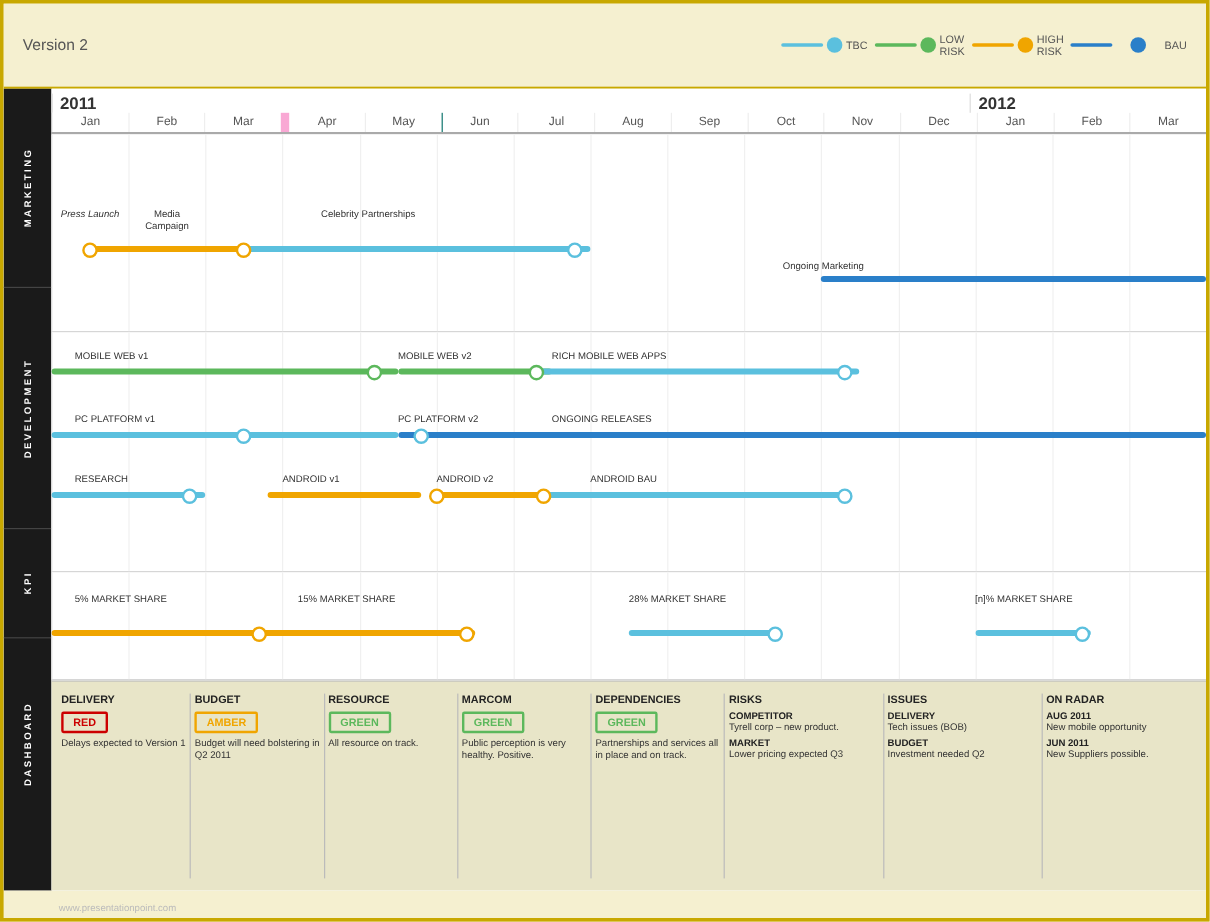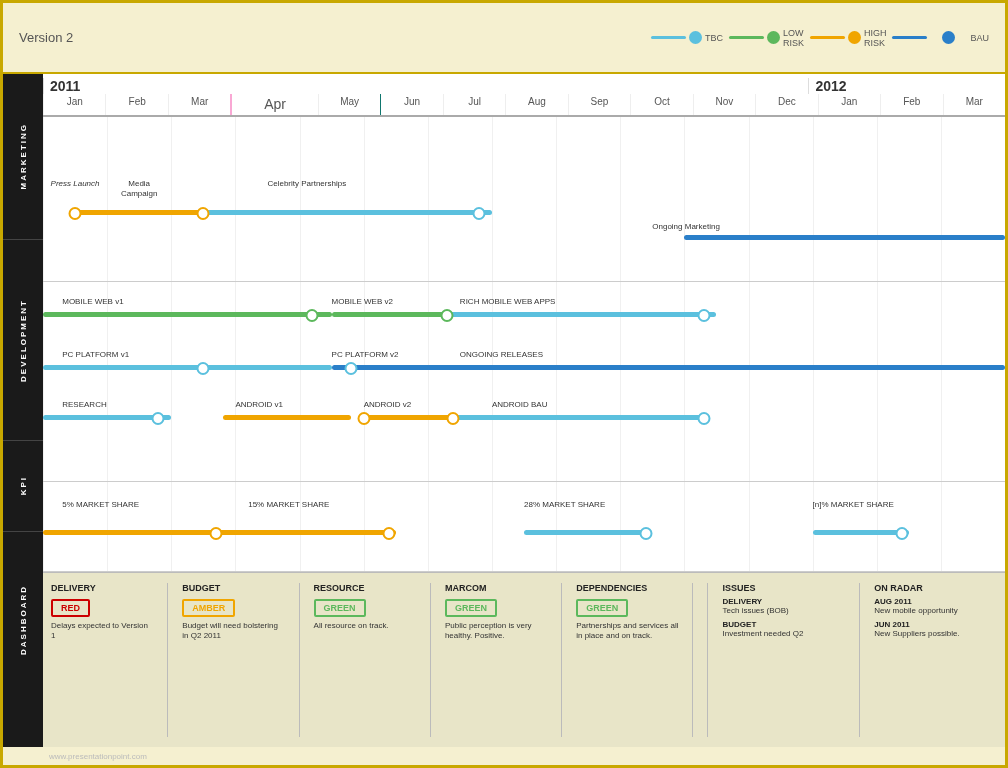--- a/index.html
+++ b/index.html
@@ -95,21 +95,21 @@
 
     <div style="display:flex; background:white; padding-top:4px;">
       <div style="flex:12; text-align:left; padding-left:6px; font-size:14px; font-weight:bold; color:#333; border-left:1px solid #ddd;">2011</div>
       <div style="flex:3; text-align:left; padding-left:6px; font-size:14px; font-weight:bold; color:#333; border-left:1px solid #ddd;">2012</div>
     </div>
 
     <div style="display:flex; border-bottom:2px solid #aaa;">
       <div style="flex:1;text-align:center;font-size:10px;color:#555;padding:2px 0 3px;border-left:1px solid #eee;">Jan</div>
       <div style="flex:1;text-align:center;font-size:10px;color:#555;padding:2px 0 3px;border-left:1px solid #eee;">Feb</div>
       <div style="flex:1;text-align:center;font-size:10px;color:#555;padding:2px 0 3px;border-left:1px solid #eee;">Mar</div>
-      <div style="flex:1;text-align:center;font-size:14px;color:#555;padding:2px 12px 3px;border-left:2px solid #f9a8d4;">Apr</div>
+      <div style="flex:1;text-align:center;font-size:10px;color:#555;padding:2px 0 3px;border-left:7px solid #f9a8d4;">Apr</div>
       <div style="flex:1;text-align:center;font-size:10px;color:#555;padding:2px 0 3px;border-left:1px solid #eee;">May</div>
       <div style="flex:1;text-align:center;font-size:10px;color:#555;padding:2px 0 3px;border-left:1px solid #0f766e;">Jun</div>
       <div style="flex:1;text-align:center;font-size:10px;color:#555;padding:2px 0 3px;border-left:1px solid #eee;">Jul</div>
       <div style="flex:1;text-align:center;font-size:10px;color:#555;padding:2px 0 3px;border-left:1px solid #eee;">Aug</div>
       <div style="flex:1;text-align:center;font-size:10px;color:#555;padding:2px 0 3px;border-left:1px solid #eee;">Sep</div>
       <div style="flex:1;text-align:center;font-size:10px;color:#555;padding:2px 0 3px;border-left:1px solid #eee;">Oct</div>
       <div style="flex:1;text-align:center;font-size:10px;color:#555;padding:2px 0 3px;border-left:1px solid #eee;">Nov</div>
       <div style="flex:1;text-align:center;font-size:10px;color:#555;padding:2px 0 3px;border-left:1px solid #eee;">Dec</div>
       <div style="flex:1;text-align:center;font-size:10px;color:#555;padding:2px 0 3px;border-left:1px solid #eee;">Jan</div>
       <div style="flex:1;text-align:center;font-size:10px;color:#555;padding:2px 0 3px;border-left:1px solid #eee;">Feb</div>
@@ -243,21 +243,21 @@
 
       <div style="position:absolute;top:18px;left:calc(7.5/15*100%);font-size:8px;color:#333;white-space:nowrap;">28% MARKET  SHARE</div>
       <div style="position:absolute;top:48px;left:calc(7.5/15*100%);width:calc(2/15*100%);height:5px;background:#5bc0de;border-radius:3px;"></div>
       <div style="position:absolute;top:45px;left:calc(9.4/15*100%);width:13px;height:13px;border-radius:50%;background:white;border:2.5px solid #5bc0de;transform:translateX(-50%);z-index:5;"></div>
 
       <div style="position:absolute;top:18px;left:calc(12/15*100%);font-size:8px;color:#333;white-space:nowrap;">[n]% MARKET  SHARE</div>
       <div style="position:absolute;top:48px;left:calc(12/15*100%);width:calc(1.5/15*100%);height:5px;background:#5bc0de;border-radius:3px;"></div>
       <div style="position:absolute;top:45px;left:calc(13.4/15*100%);width:13px;height:13px;border-radius:50%;background:white;border:2.5px solid #5bc0de;transform:translateX(-50%);z-index:5;"></div>
     </div>
 
-    <div style="background:#e8e5c8;padding:10px 8px;height:175px;display:flex;gap:14px;border-top:1px solid #bbb;">
+    <div style="background:#e8e5c8;padding:10px 8px;height:175px;display:flex;gap:3px;border-top:1px solid #bbb;">
 
       <div style="flex:1;min-width:0;">
         <div style="font-size:9px;font-weight:bold;color:#222;margin-bottom:4px;">DELIVERY</div>
         <div style="display:inline-block;padding:2px 8px;font-size:9px;font-weight:bold;border:2px solid #cc0000;color:#cc0000;border-radius:2px;margin-bottom:4px;">RED</div>
         <div style="font-size:8px;color:#333;line-height:1.3;">Delays expected to Version 1</div>
       </div>
 
       <div style="width:1px;background:#bbb;"></div>
 
       <div style="flex:1;min-width:0;">
@@ -285,20 +285,31 @@
       <div style="width:1px;background:#bbb;"></div>
 
       <div style="flex:1;min-width:0;">
         <div style="font-size:9px;font-weight:bold;color:#222;margin-bottom:4px;">DEPENDENCIES</div>
         <div style="display:inline-block;padding:2px 8px;font-size:9px;font-weight:bold;border:2px solid #5cb85c;color:#5cb85c;border-radius:2px;margin-bottom:4px;">GREEN</div>
         <div style="font-size:8px;color:#333;line-height:1.3;">Partnerships and services all in place and on track.</div>
       </div>
 
       <div style="width:1px;background:#bbb;"></div>
 
+      <div style="flex:1.2;min-width:0;">
+        <div style="font-size:9px;font-weight:bold;color:#222;margin-bottom:4px;">RISKS</div>
+        <div style="margin-bottom:5px;">
+          <div style="font-size:8px;font-weight:bold;color:#222;">COMPETITOR</div>
+          <div style="font-size:8px;color:#333;">Tyrell corp – new product.</div>
+        </div>
+        <div>
+          <div style="font-size:8px;font-weight:bold;color:#222;">MARKET</div>
+          <div style="font-size:8px;color:#333;">Lower pricing expected Q3</div>
+        </div>
+      </div>
 
       <div style="width:1px;background:#bbb;"></div>
 
       <div style="flex:1.2;min-width:0;">
         <div style="font-size:9px;font-weight:bold;color:#222;margin-bottom:4px;">ISSUES</div>
         <div style="margin-bottom:5px;">
           <div style="font-size:8px;font-weight:bold;color:#222;">DELIVERY</div>
           <div style="font-size:8px;color:#333;">Tech issues (BOB)</div>
         </div>
         <div>

